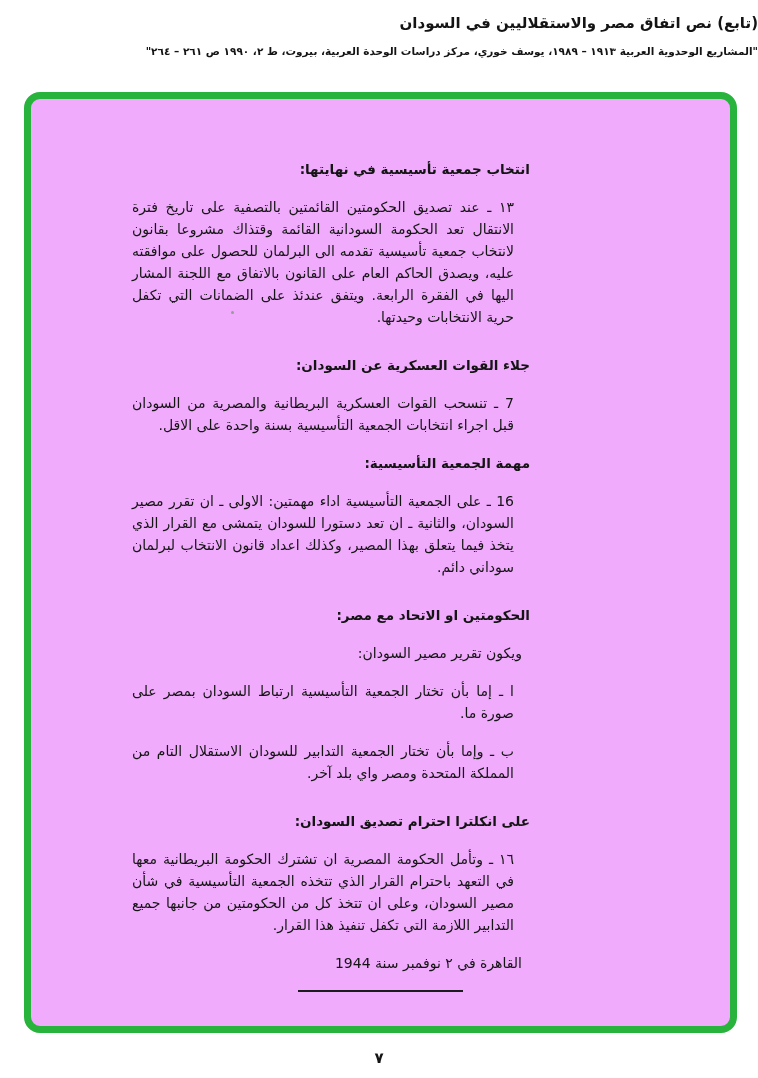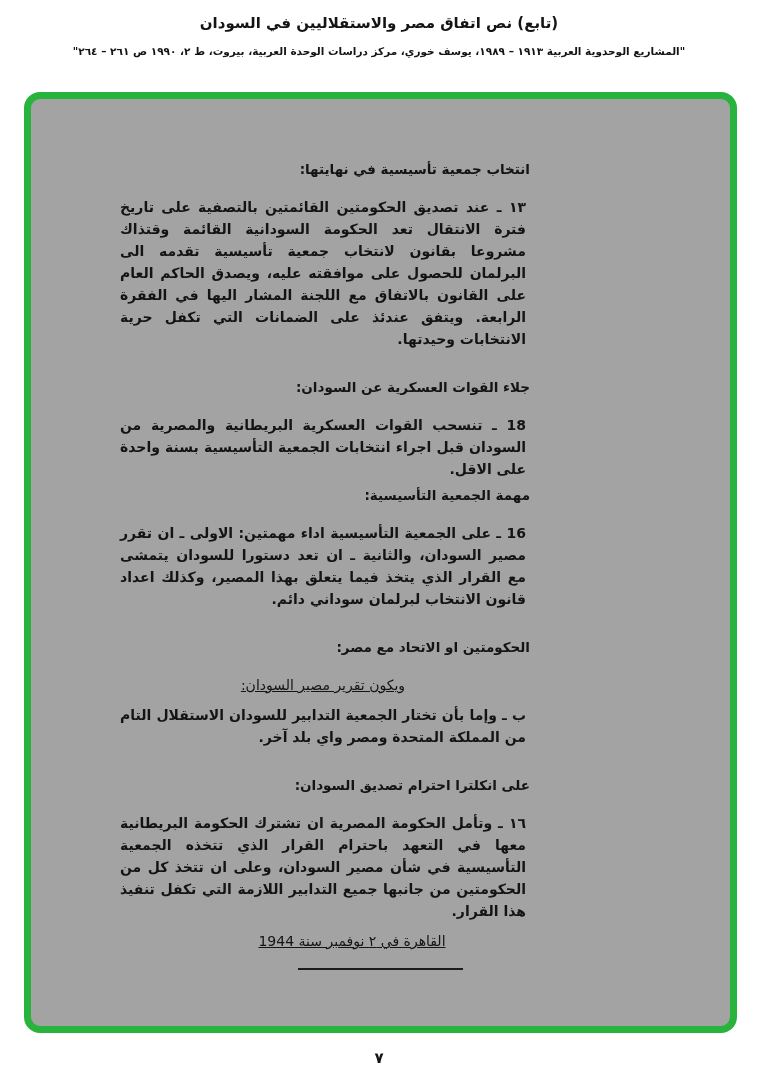--- a/index.html
+++ b/index.html
@@ -8,42 +8,41 @@
     background: #ffffff;
     position: relative;
     overflow: hidden;
     font-family: "DejaVu Sans", sans-serif;
     color: #141414;
   }
   .page-header {
     position: absolute;
     top: 14px; left: 0;
     width: 758px;
-    text-align: center;
     direction: rtl;
   }
   .header-title {
     font-size: 15px;
     font-weight: bold;
     letter-spacing: 0.2px;
   }
   .header-source {
     font-size: 10.5px;
     font-weight: bold;
     margin-top: 13px;
     white-space: nowrap;
   }
   .green-box {
     position: absolute;
     left: 24px; top: 92px;
     width: 713px; height: 941px;
     box-sizing: border-box;
     border: 7px solid #28b43c;
     border-radius: 16px;
-    background: #a3a3a3;
+    background: #f0abfc;
   }
   .doc {
     position: absolute;
     top: 59px; left: 85px;
     width: 414px;
     direction: rtl;
     font-size: 14px;
     line-height: 22px;
   }
   .doc .heading {
@@ -51,28 +50,26 @@
     font-size: 13.5px;
     margin: 26px 0 16px 0;
   }
   .doc .heading:first-child { margin-top: 0; }
   .doc .subheading {
     font-weight: bold;
     font-size: 13.5px;
     margin: 0 0 16px 0;
   }
   .doc .paragraph {
-    margin: 4px;
+    margin: 16px;
     text-align: justify;
-    font-weight: bold;
   }
   .doc .text-line {
     margin: 8px;
-    text-align: center;
-    text-decoration: underline;
+    text-align: right;
   }
   .doc .closing {
     padding-left: 58px;
   }
   .divider {
     width: 165px; height: 2px;
     background: #1c1c1c;
     margin: 16px 67px 0 182px;
   }
   .page-number {
@@ -99,25 +96,26 @@
   <div class="header-source">"المشاريع الوحدوية العربية ١٩١٣ – ١٩٨٩، يوسف خوري، مركز دراسات الوحدة العربية، بيروت، ط ٢، ١٩٩٠ ص ٢٦١ – ٢٦٤"</div>
 </header>
 
 <div class="green-box" style="border-color: rgb(40, 180, 60);">
   <div class="speck"></div>
   <div class="doc">
 
   <div class="heading">انتخاب جمعية تأسيسية في نهايتها:</div>
       <div class="paragraph">١٣ ـ عند تصديق الحكومتين القائمتين بالتصفية على تاريخ فترة الانتقال تعد الحكومة السودانية القائمة وقتذاك مشروعا بقانون لانتخاب جمعية تأسيسية تقدمه الى البرلمان للحصول على موافقته عليه، ويصدق الحاكم العام على القانون بالاتفاق مع اللجنة المشار اليها في الفقرة الرابعة. ويتفق عندئذ على الضمانات التي تكفل حرية الانتخابات وحيدتها.</div>
       <div class="heading">جلاء القوات العسكرية عن السودان:</div>
-      <div class="paragraph">18 ـ تنسحب القوات العسكرية البريطانية والمصرية من السودان قبل اجراء انتخابات الجمعية التأسيسية بسنة واحدة على الاقل.</div>
+      <div class="paragraph">7 ـ تنسحب القوات العسكرية البريطانية والمصرية من السودان قبل اجراء انتخابات الجمعية التأسيسية بسنة واحدة على الاقل.</div>
       <div class="subheading">مهمة الجمعية التأسيسية:</div>
       <div class="paragraph">16 ـ على الجمعية التأسيسية اداء مهمتين: الاولى ـ ان تقرر مصير السودان، والثانية ـ ان تعد دستورا للسودان يتمشى مع القرار الذي يتخذ فيما يتعلق بهذا المصير، وكذلك اعداد قانون الانتخاب لبرلمان سوداني دائم.</div>
       <div class="heading">الحكومتين او الاتحاد مع مصر:</div>
       <div class="text-line">ويكون تقرير مصير السودان:</div>
+      <div class="paragraph">ا ـ إما بأن تختار الجمعية التأسيسية ارتباط السودان بمصر على صورة ما.</div>
       <div class="paragraph">ب ـ وإما بأن تختار الجمعية التدابير للسودان الاستقلال التام من المملكة المتحدة ومصر واي بلد آخر.</div>
       <div class="heading">على انكلترا احترام تصديق السودان:</div>
       <div class="paragraph">١٦ ـ وتأمل الحكومة المصرية ان تشترك الحكومة البريطانية معها في التعهد باحترام القرار الذي تتخذه الجمعية التأسيسية في شأن مصير السودان، وعلى ان تتخذ كل من الحكومتين من جانبها جميع التدابير اللازمة التي تكفل تنفيذ هذا القرار.</div>
       <div class="text-line closing">القاهرة في ٢ نوفمبر سنة 1944</div>
       <div class="divider"></div>
     </div>
 </div>
 
 <footer class="page-number">٧</footer>
 

